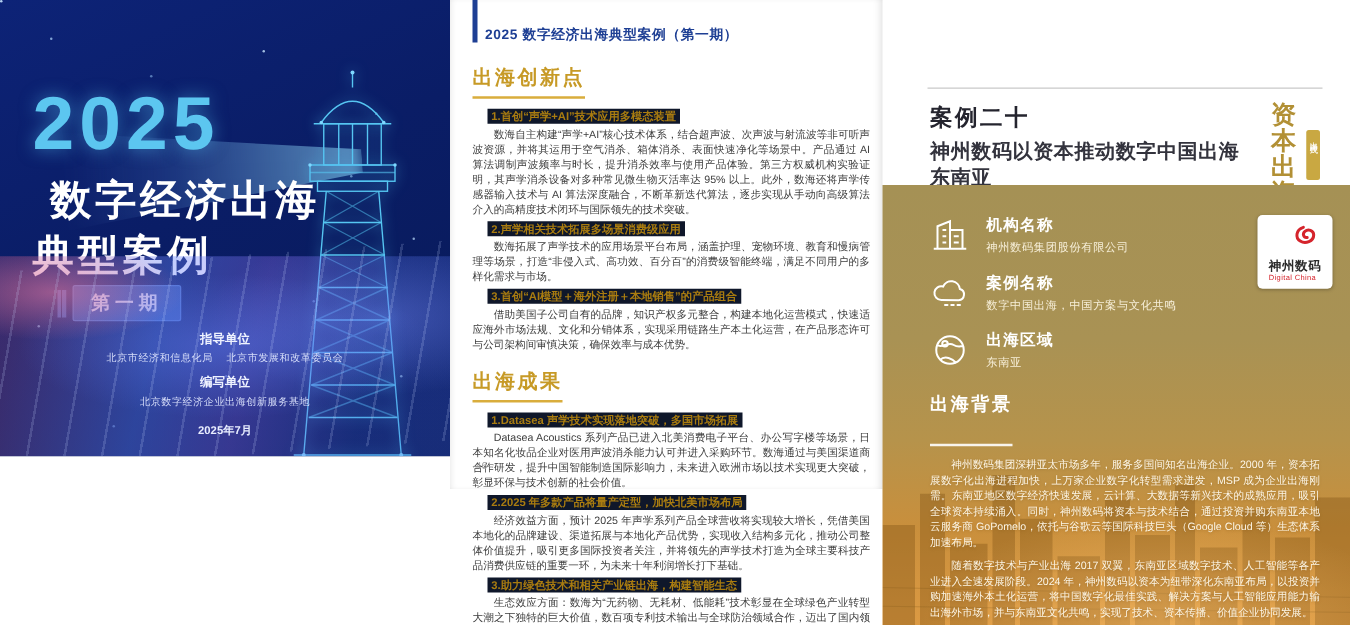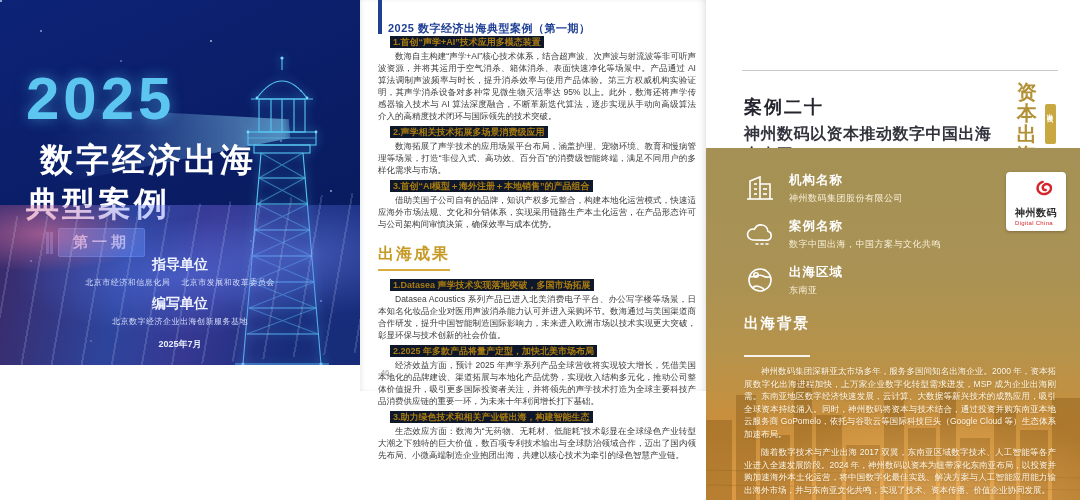--- a/index.html
+++ b/index.html
@@ -40,42 +40,42 @@
     background:
       radial-gradient(150px 55px at 12% 18%,rgba(235,120,160,.55),transparent 70%),
       radial-gradient(230px 80px at 50% 45%,rgba(90,120,235,.5),transparent 72%),
       radial-gradient(200px 90px at 85% 30%,rgba(120,140,250,.4),transparent 70%),
       linear-gradient(103deg,rgba(200,90,140,.25) 5%,rgba(100,130,250,.4) 35%,rgba(140,110,245,.35) 55%,rgba(70,100,220,.25) 80%);
   }
   .cover-trails::before{content:"";position:absolute;inset:0;
     background:repeating-linear-gradient(100deg,transparent 0 16px,rgba(200,215,255,.22) 16px 18px,transparent 18px 30px);
     transform:skewY(-4deg);opacity:.8;}
   .cover-footer{position:absolute;left:0;bottom:6px;width:100%;text-align:center;z-index:3;color:#dfe6fa;}
-  .f-label{font-size:14px;font-weight:700;margin-top:7px;color:#eef2ff;}
+  .f-label{font-size:10px;font-weight:700;margin-top:7px;color:#eef2ff;}
   .f-orgs{font-size:8px;margin-top:3px;letter-spacing:.5px;color:#d7defa;white-space:pre;}
   .f-date{font-size:9px;font-weight:700;margin:11px 0 8px;color:#e8edff;}
   
   .page-mid{position:relative;width:346px;height:391px;flex:0 0 346px;background:#fff;
     padding:0 10px 0 18px;box-shadow:inset -6px 0 8px -6px rgba(0,0,0,.18),inset 3px 0 6px -3px rgba(0,0,0,.12);}
   .mid-header{position:relative;padding:18px 0 0 10px;height:36px;}
   .mid-header::before{content:"";position:absolute;left:0;top:0;width:4px;height:34px;background:#1e3f94;}
   .mid-header span{font-size:11px;font-weight:700;color:#1e3f94;letter-spacing:.5px;}
   .sec-h{display:inline-block;margin:16px 0 8px;font-size:16px;font-weight:800;color:#c79a26;
     letter-spacing:2px;border-bottom:2px solid #d9ad3c;padding-bottom:4px;}
   .sec-h.second{margin-top:10px;}
   .item{margin-bottom:3px;}
   .item-t{font-size:9px;font-weight:700;color:#b8860b;line-height:12px;padding-left:12px;}
   .item-t mark{background:#0f172a;color:#a97c10;padding:1px 3px;}
   .item-b{margin:2px 0 4px;font-size:8.5px;line-height:12px;color:#3c3c3c;
     text-align:justify;text-indent:2em;}
   .page-num{position:absolute;left:18px;bottom:14px;font-size:8px;color:#9a9a9a;}
   
   .page-right{position:relative;width:374px;height:500px;flex:0 0 374px;background:#fff;}
   .case-head{margin:70px 22px 0 36px;border-top:1px solid #c9c9c9;border-bottom:1px solid #c9c9c9;
-    padding:11px 2px 12px;display:flex;justify-content:space-between;align-items:flex-end;}
+    padding:11px 2px 12px;display:flex;justify-content:space-between;align-items:flex-start;}
   .case-label{font-size:18px;font-weight:800;color:#24242e;letter-spacing:2px;}
   .case-title{font-size:16px;font-weight:700;color:#33333d;margin-top:5px;letter-spacing:.5px;}
   .mode-block{display:flex;align-items:center;}
   .mode-text{display:flex;flex-direction:column;font-size:20px;font-weight:800;color:#b29035;
     line-height:21px;letter-spacing:2px;text-align:right;}
   .mode-ribbon{margin-left:6px;background:#c9a842;color:#fff;font-size:6.5px;line-height:1.1;
     writing-mode:vertical-rl;padding:4px 2px;border-radius:2px;letter-spacing:1px;height:40px;}
   .gold-box{position:absolute;left:0;right:0;top:148px;bottom:0;overflow:hidden;
     background:linear-gradient(180deg,#a59155 0%,#a99254 35%,#b6934b 58%,#c98f3c 78%,#dc9a43 100%);
     padding:24px 24px 0 38px;}
@@ -165,20 +165,21 @@
       <div class="f-orgs">北京数字经济企业出海创新服务基地</div>
       <div class="f-date">2025年7月</div>
     </div>
   </section>
 
   <section class="page-mid">
     <header class="mid-header">
       <span>2025 数字经济出海典型案例（第一期）</span>
     </header>
 
+    <div><span class="sec-h">出海创新点</span></div>
 
     <div class="item">
       <div class="item-t"><mark>1.首创“声学+AI”技术应用多模态装置</mark></div>
       <p class="item-b">数海自主构建“声学+AI”核心技术体系，结合超声波、次声波与射流波等非可听声波资源，并将其运用于空气消杀、箱体消杀、表面快速净化等场景中。产品通过 AI 算法调制声波频率与时长，提升消杀效率与使用产品体验。第三方权威机构实验证明，其声学消杀设备对多种常见微生物灭活率达 95% 以上。此外，数海还将声学传感器输入技术与 AI 算法深度融合，不断革新迭代算法，逐步实现从手动向高级算法介入的高精度技术闭环与国际领先的技术突破。</p>
     </div>
     <div class="item">
       <div class="item-t"><mark>2.声学相关技术拓展多场景消费级应用</mark></div>
       <p class="item-b">数海拓展了声学技术的应用场景平台布局，涵盖护理、宠物环境、教育和慢病管理等场景，打造“非侵入式、高功效、百分百”的消费级智能终端，满足不同用户的多样化需求与市场。</p>
     </div>
     <div class="item">

